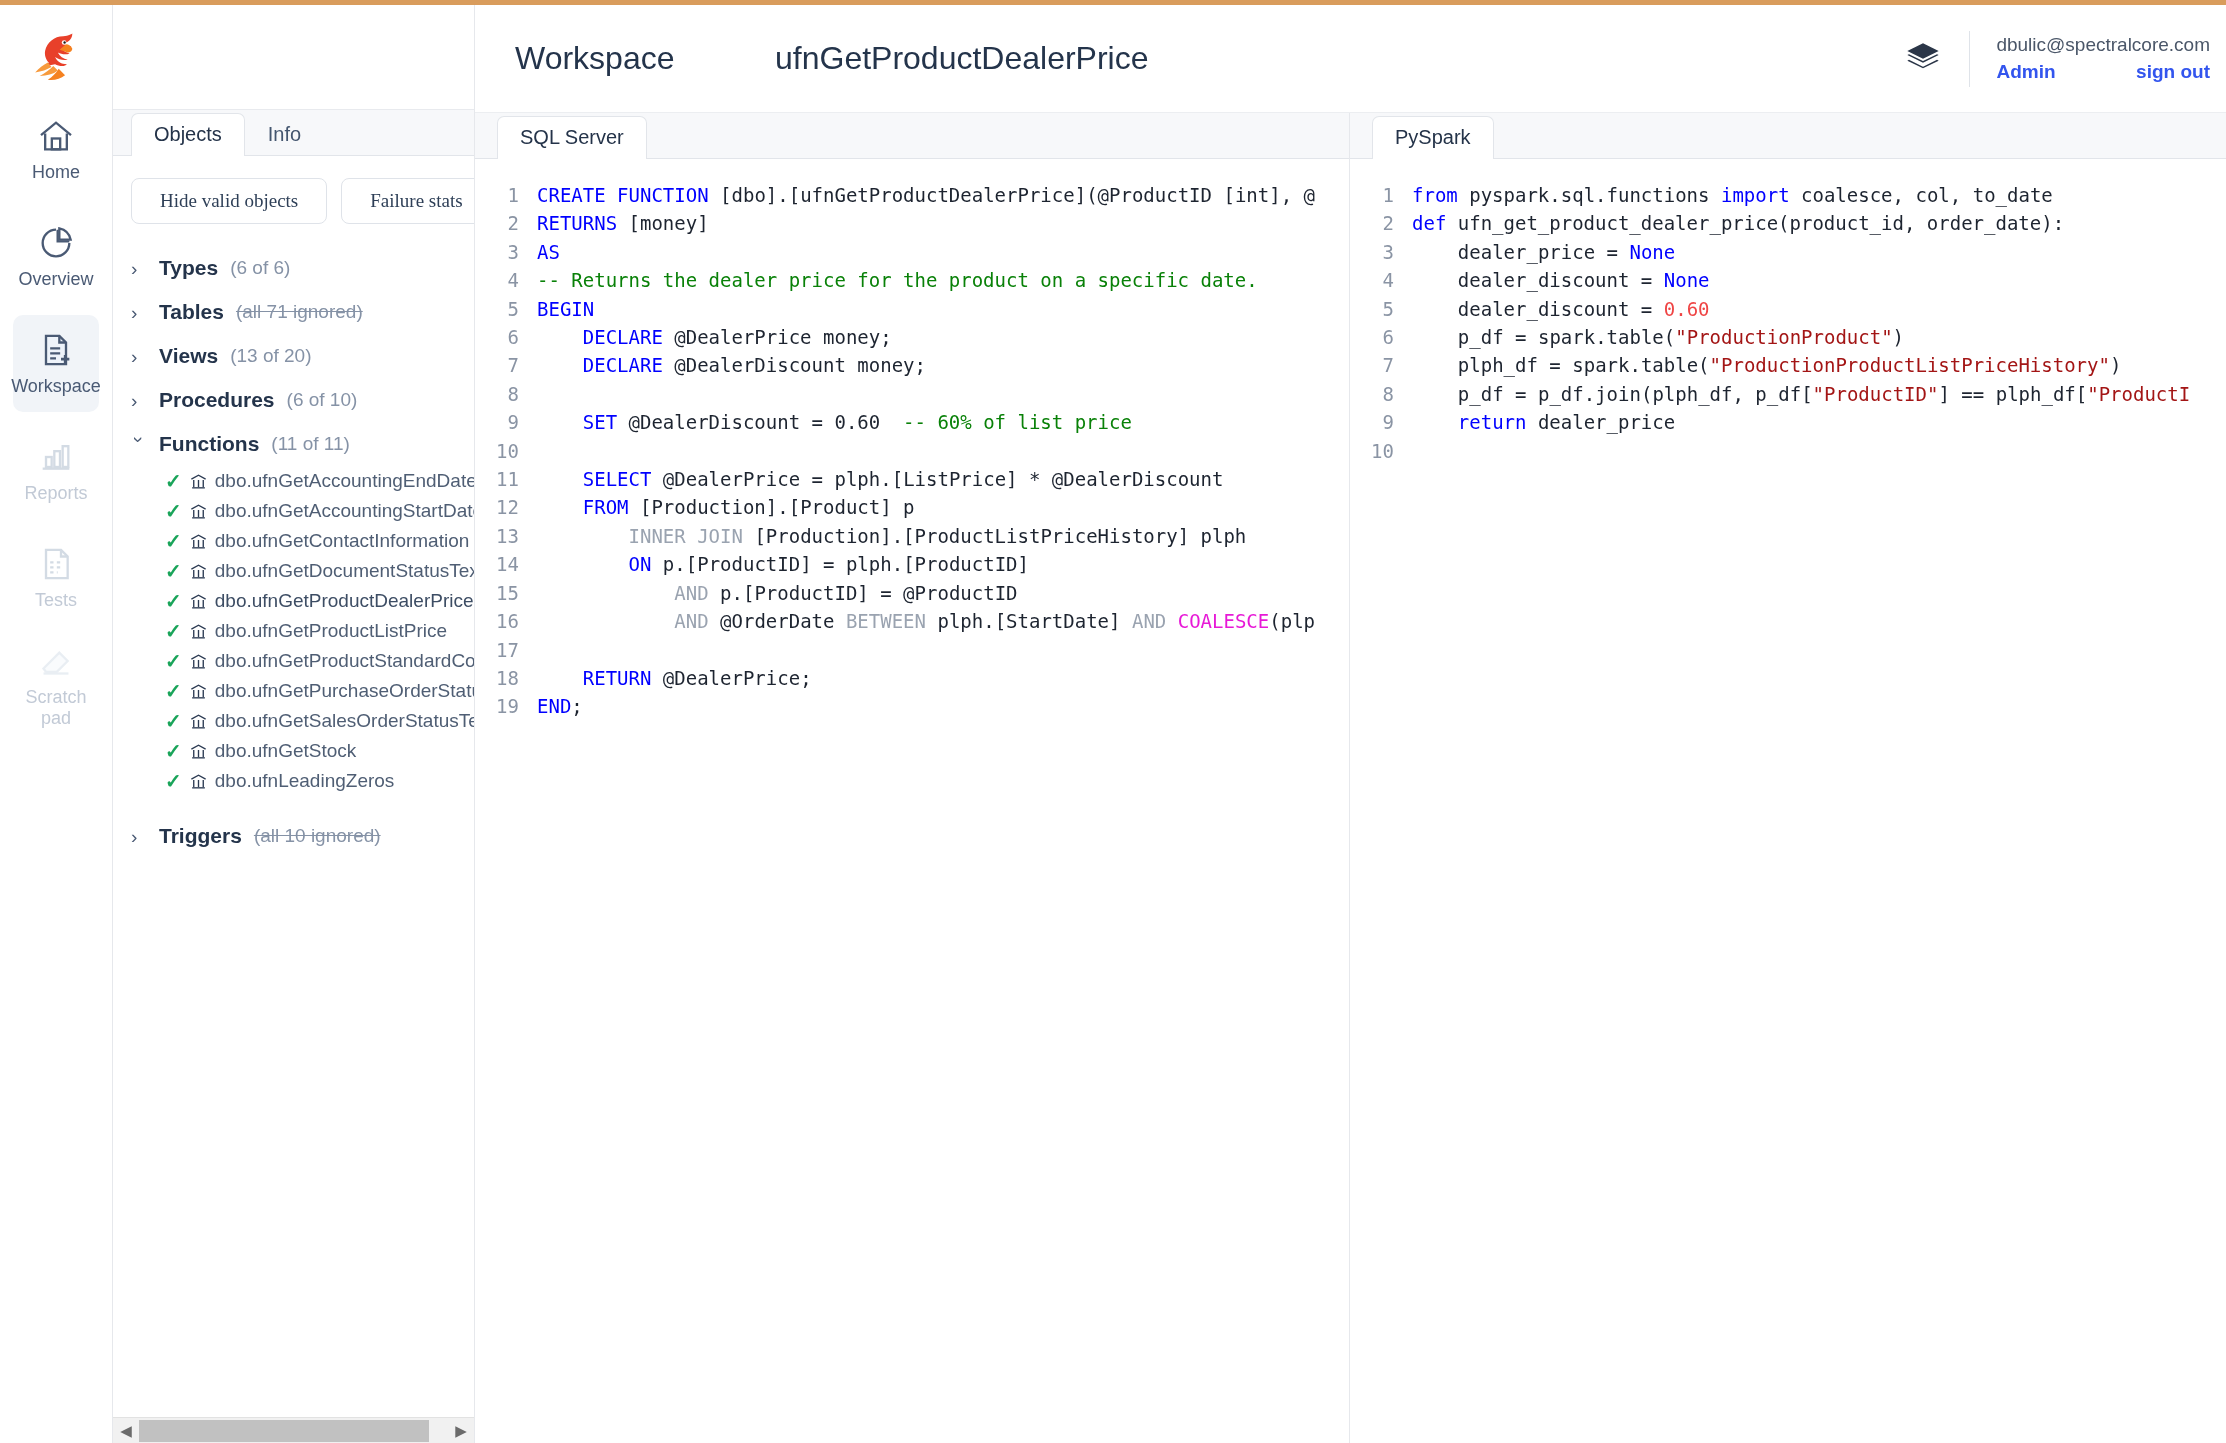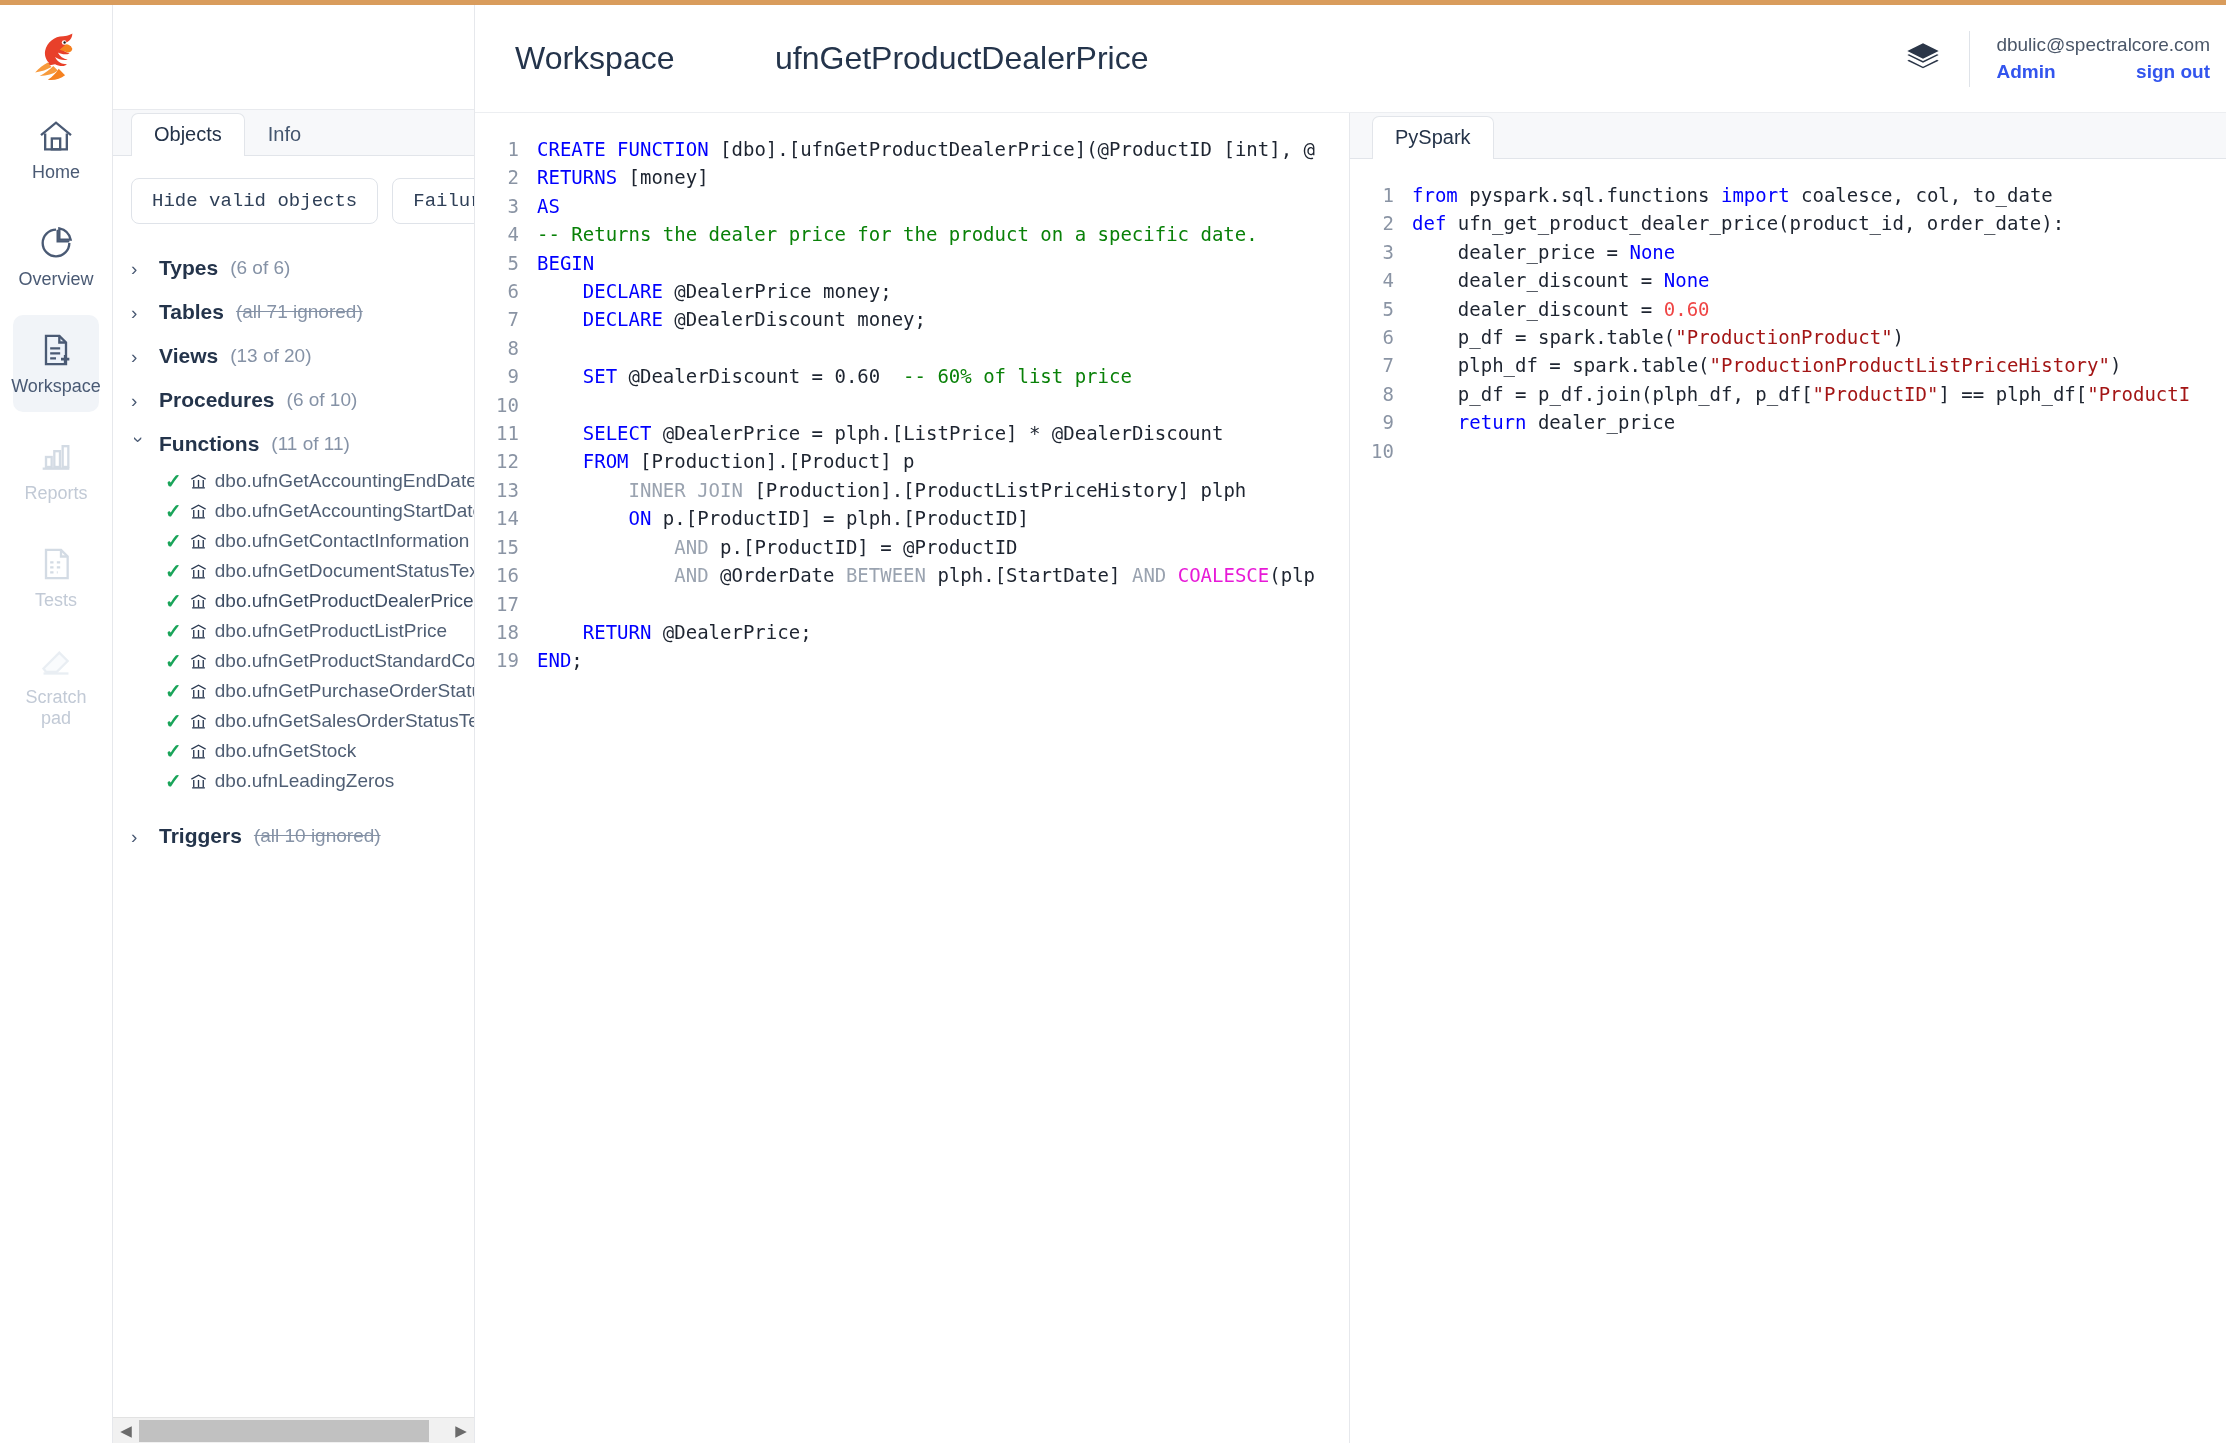--- a/index.html
+++ b/index.html
@@ -60,22 +60,22 @@
     border-radius: 7px 7px 0 0; position: relative; top: 1px;
   }
   .tab.active { background: #ffffff; border-color: #e2e5ea; color: #243349; }
   .tab.inactive { color: #44566f; }
 
   .panel-body { flex: 1 1 auto; overflow: hidden; position: relative; background:#fff; padding-top: 14px; }
 
   .btn-row { display: flex; gap: 14px; padding: 8px 18px 18px 18px; }
   .pill-btn {
     border: 1px solid #dfe3e9; background: #fff; border-radius: 8px;
-    font-size: 19px; color: #2e3f57; padding: 11px 20px; cursor: pointer;
-    font-family: Liberation Mono, monospace; white-space: nowrap;
+    font-size: 19px; color: #2e3f57; padding: 11px 28px; cursor: pointer;
+    font-family: Liberation Serif, serif; white-space: nowrap;
   }
 
   .tree { padding: 4px 0 0 0; }
   .tree-group {
     display: flex; align-items: center; gap: 12px;
     padding: 10px 0 10px 18px; cursor: pointer; white-space: nowrap;
   }
   .chev { width: 16px; display: inline-block; color: #4a5a74; font-size: 19px; line-height: 1; }
   .chev.open { transform: rotate(90deg); }
   .grp-name { font-size: 21px; font-weight: bold; color: #24344b; }
@@ -461,20 +461,23 @@
         <div class="user-links">
           <span class="link-admin">Admin</span>
           <span class="link-signout">sign out</span>
         </div>
       </div>
     </header>
 
     <div class="editors">
 
       <div class="editor-pane pane-sql">
+        <div class="editor-tabrow">
+          <div class="etab">SQL Server</div>
+        </div>
         <div class="code-area">
           <div class="code" id="sqlcode"><div class="code-line"><span class="ln">1</span><span class="ctext"><span class="k">CREATE</span><span class="pl"> </span><span class="k">FUNCTION</span><span class="pl"> [</span><span class="pl">dbo</span><span class="pl">].[</span><span class="pl">ufnGetProductDealerPrice</span><span class="pl">](@</span><span class="pl">ProductID</span><span class="pl"> [</span><span class="pl">int</span><span class="pl">], @</span></span></div><div class="code-line"><span class="ln">2</span><span class="ctext"><span class="k">RETURNS</span><span class="pl"> [</span><span class="pl">money</span><span class="pl">]</span></span></div><div class="code-line"><span class="ln">3</span><span class="ctext"><span class="k">AS</span></span></div><div class="code-line"><span class="ln">4</span><span class="ctext"><span class="cm">-- Returns the dealer price for the product on a specific date.</span></span></div><div class="code-line"><span class="ln">5</span><span class="ctext"><span class="k">BEGIN</span></span></div><div class="code-line"><span class="ln">6</span><span class="ctext"><span class="pl">    </span><span class="k">DECLARE</span><span class="pl"> @</span><span class="pl">DealerPrice</span><span class="pl"> </span><span class="pl">money</span><span class="pl">;</span></span></div><div class="code-line"><span class="ln">7</span><span class="ctext"><span class="pl">    </span><span class="k">DECLARE</span><span class="pl"> @</span><span class="pl">DealerDiscount</span><span class="pl"> </span><span class="pl">money</span><span class="pl">;</span></span></div><div class="code-line"><span class="ln">8</span><span class="ctext"></span></div><div class="code-line"><span class="ln">9</span><span class="ctext"><span class="pl">    </span><span class="k">SET</span><span class="pl"> @</span><span class="pl">DealerDiscount</span><span class="pl"> = 0.60  </span><span class="cm">-- 60% of list price</span></span></div><div class="code-line"><span class="ln">10</span><span class="ctext"></span></div><div class="code-line"><span class="ln">11</span><span class="ctext"><span class="pl">    </span><span class="k">SELECT</span><span class="pl"> @</span><span class="pl">DealerPrice</span><span class="pl"> = </span><span class="pl">plph</span><span class="pl">.[</span><span class="pl">ListPrice</span><span class="pl">] * @</span><span class="pl">DealerDiscount</span></span></div><div class="code-line"><span class="ln">12</span><span class="ctext"><span class="pl">    </span><span class="k">FROM</span><span class="pl"> [</span><span class="pl">Production</span><span class="pl">].[</span><span class="pl">Product</span><span class="pl">] </span><span class="pl">p</span></span></div><div class="code-line"><span class="ln">13</span><span class="ctext"><span class="pl">        </span><span class="kd">INNER</span><span class="pl"> </span><span class="kd">JOIN</span><span class="pl"> [</span><span class="pl">Production</span><span class="pl">].[</span><span class="pl">ProductListPriceHistory</span><span class="pl">] </span><span class="pl">plph</span></span></div><div class="code-line"><span class="ln">14</span><span class="ctext"><span class="pl">        </span><span class="k">ON</span><span class="pl"> </span><span class="pl">p</span><span class="pl">.[</span><span class="pl">ProductID</span><span class="pl">] = </span><span class="pl">plph</span><span class="pl">.[</span><span class="pl">ProductID</span><span class="pl">]</span></span></div><div class="code-line"><span class="ln">15</span><span class="ctext"><span class="pl">            </span><span class="kd">AND</span><span class="pl"> </span><span class="pl">p</span><span class="pl">.[</span><span class="pl">ProductID</span><span class="pl">] = @</span><span class="pl">ProductID</span></span></div><div class="code-line"><span class="ln">16</span><span class="ctext"><span class="pl">            </span><span class="kd">AND</span><span class="pl"> @</span><span class="pl">OrderDate</span><span class="pl"> </span><span class="kd">BETWEEN</span><span class="pl"> </span><span class="pl">plph</span><span class="pl">.[</span><span class="pl">StartDate</span><span class="pl">] </span><span class="kd">AND</span><span class="pl"> </span><span class="fn">COALESCE</span><span class="pl">(</span><span class="pl">plp</span></span></div><div class="code-line"><span class="ln">17</span><span class="ctext"></span></div><div class="code-line"><span class="ln">18</span><span class="ctext"><span class="pl">    </span><span class="k">RETURN</span><span class="pl"> @</span><span class="pl">DealerPrice</span><span class="pl">;</span></span></div><div class="code-line"><span class="ln">19</span><span class="ctext"><span class="k">END</span><span class="pl">;</span></span></div></div>
         </div>
       </div>
 
       <div class="editor-pane pane-py">
         <div class="editor-tabrow">
           <div class="etab">PySpark</div>
         </div>
         <div class="code-area">

